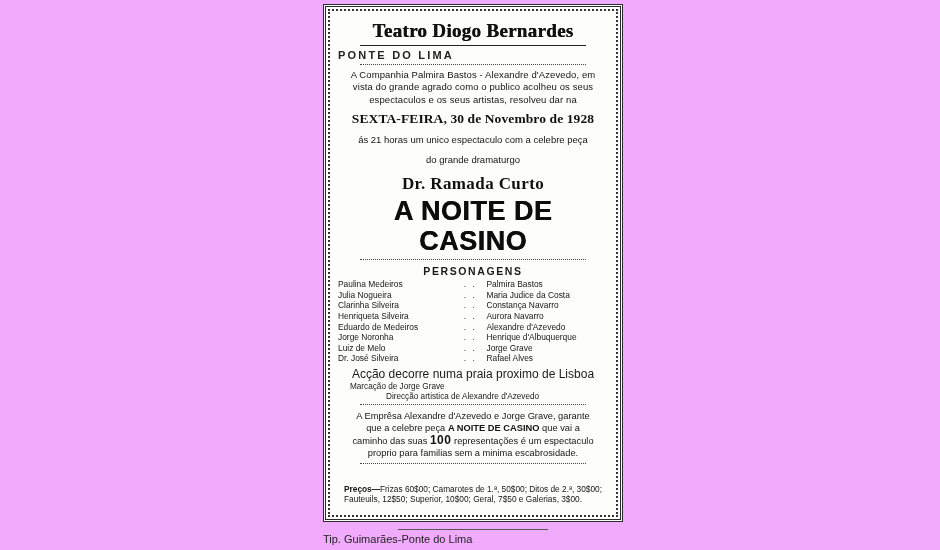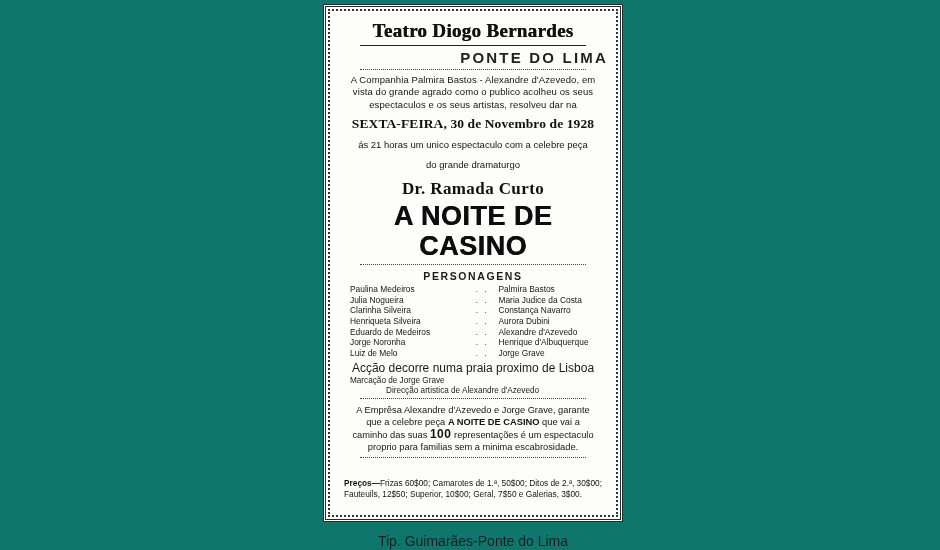--- a/index.html
+++ b/index.html
@@ -11,21 +11,21 @@
     overflow: hidden;
   }
   body {
     font-family: "Liberation Sans", sans-serif;
     color: #1a1a1a;
   }
   #page {
     position: relative;
     width: 940px;
     height: 550px;
-    background: #0f766e;
+    background: #f0abfc;
   }
   
   #poster {
     position: absolute;
     left: 323px;
     top: 4px;
     width: 300px;
     height: 518px;
     background: #fdfdfb;
     border: 3px double #2a2a2a;
@@ -60,22 +60,22 @@
     height: 1px;
     background: #222;
     margin: 3px 22px 3px 22px;
   }
   .rule.dotted {
     height: 0;
     background: none;
     border-top: 1px dotted #444;
   }
   .city {
-    text-align: right;
-    font-size: 15px;
+    text-align: left;
+    font-size: 11px;
     font-weight: bold;
     letter-spacing: 2.2px;
     color: #222;
     margin: 2px 0 3px 0;
   }
   .intro {
     text-align: center;
     font-size: 9.5px;
     line-height: 12.4px;
     color: #141414;
@@ -125,21 +125,21 @@
     letter-spacing: 1.6px;
     color: #1a1a1a;
     margin: 5px 0 2px 0;
   }
   table.cast {
     width: 100%;
     border-collapse: collapse;
     font-size: 8.4px;
     line-height: 10.6px;
     color: #161616;
-    margin: 1px 0 2px 12px;
+    margin: 1px 0 2px 0;
   }
   table.cast td {
     padding: 0;
     vertical-align: top;
     white-space: nowrap;
   }
   td.role { width: 43%; padding-left: 12px; }
   td.dots { width: 12%; text-align: center; letter-spacing: 2px; color: #333; }
   td.actor { width: 45%; }
   .note {
@@ -174,22 +174,22 @@
     color: #141414;
     margin: 20px 6px 2px 6px;
     text-align: justify;
   }
   .prices .lead { font-weight: bold; }
   .printer {
     position: absolute;
     left: 323px;
     top: 529px;
     width: 300px;
-    text-align: center;
-    font-size: 14px;
+    text-align: left;
+    font-size: 11px;
     color: #1f1f1f;
   }
   .printer .pline {
     border-top: 1px solid #555;
     width: 150px;
     margin: 0 auto 3px auto;
   }
 </style>
 </head>
 <body>
@@ -229,36 +229,41 @@
             <td class="actor">Maria Judice da Costa</td>
           </tr>
           <tr>
             <td class="role">Clarinha Silveira</td>
             <td class="dots">. .</td>
             <td class="actor">Constança Navarro</td>
           </tr>
           <tr>
             <td class="role">Henriqueta Silveira</td>
             <td class="dots">. .</td>
-            <td class="actor">Aurora Dubini</td>
+            <td class="actor">Aurora Navarro</td>
           </tr>
           <tr>
             <td class="role">Eduardo de Medeiros</td>
             <td class="dots">. .</td>
             <td class="actor">Alexandre d'Azevedo</td>
           </tr>
           <tr>
             <td class="role">Jorge Noronha</td>
             <td class="dots">. .</td>
             <td class="actor">Henrique d'Albuquerque</td>
           </tr>
           <tr>
             <td class="role">Luiz de Melo</td>
             <td class="dots">. .</td>
             <td class="actor">Jorge Grave</td>
+          </tr>
+          <tr>
+            <td class="role">Dr. José Silveira</td>
+            <td class="dots">. .</td>
+            <td class="actor">Rafael Alves</td>
           </tr>
         </tbody>
       </table>
 
       <div class="note">Acção decorre numa praia proximo de Lisboa</div>
       <div class="credit">Marcação de Jorge Grave</div>
       <div class="credit indent">Direcção artistica de Alexandre d'Azevedo</div>
 
       <div class="rule dotted"></div>
 

